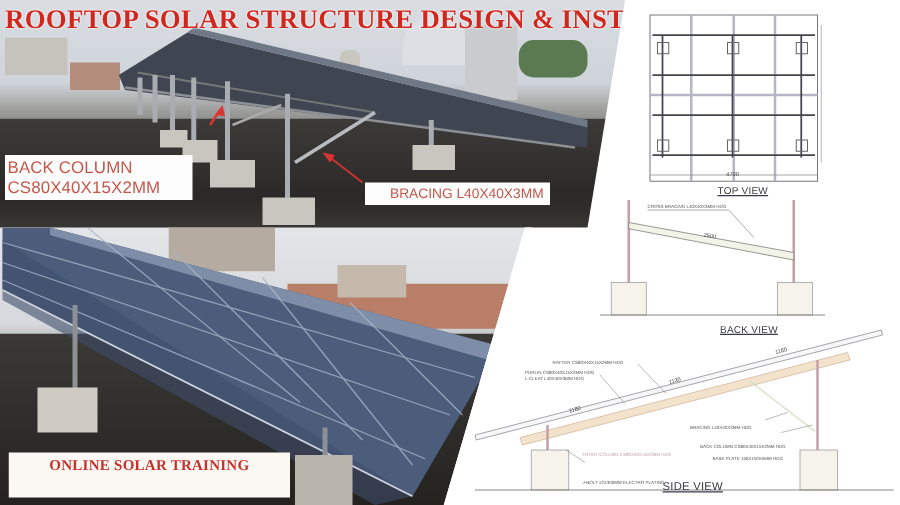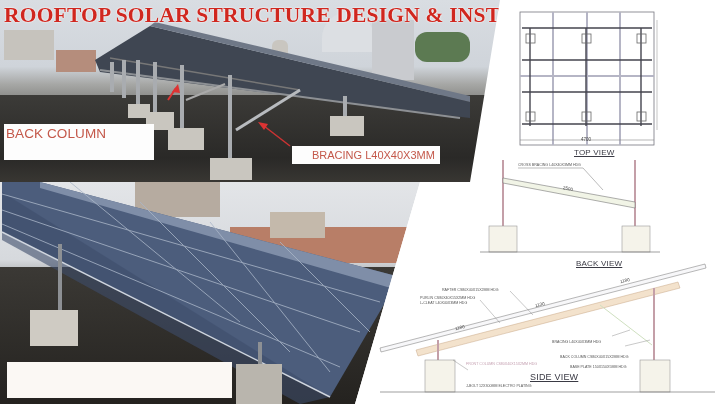--- a/index.html
+++ b/index.html
@@ -42,21 +42,21 @@
   .p2-block1 { position:absolute; left:30px; top:128px; width:48px; height:36px; background:#cfcbc3; }
   .p2-block2 { position:absolute; left:236px; top:182px; width:46px; height:40px; background:#b9b5ad; }
 
   .lbl-train { position:absolute; left:7px; top:362px; width:225px; height:36px; background:#fbf8f4;
                font-family:"Liberation Serif","DejaVu Serif", serif; font-weight:bold; color:#c8312a;
                font-size:12px; line-height:15px; text-align:center; padding-top:3px; letter-spacing:0.2px; }
   .drawing-bg { position:absolute; left:0; top:0; width:720px; height:404px; }
   .cap { position:absolute; font-size:8px; color:#3a3a44; letter-spacing:0.2px; white-space:nowrap;text-decoration:underline; }
   .cap-top { left:574px; top:148px; }
   .cap-back { left:552px; top:259px;padding-left:24px; }
-  .cap-side { left:530px; top:372px; font-size:9px; }
+  .cap-side { left:530px; top:384px; font-size:9px; }
   .note { position:absolute; font-size:3.6px; color:#555; white-space:nowrap; letter-spacing:0; }
   .dim { position:absolute; font-size:4.5px; color:#444; white-space:nowrap; }
 </style>
 </head>
 <body>
 
 <div class="photo1">
   <div class="p1-bldg-left"></div>
   <div class="p1-bldg-left2"></div>
   <div class="p1-tower2"></div>
@@ -94,20 +94,21 @@
     </g>
 
     <line x1="168" y1="100" x2="176" y2="88" stroke="#d33" stroke-width="2"></line>
     <polygon points="178,84 172,92 180,93" fill="#d33"></polygon>
     <line x1="290" y1="146" x2="264" y2="126" stroke="#c33" stroke-width="1.5"></line>
     <polygon points="258,122 268,124 264,130" fill="#d33"></polygon>
   </svg>
 
   <div class="lbl-back">
     <div>BACK COLUMN</div>
+    <div>CS80X40X15X2MM</div>
   </div>
   <div class="lbl-brace">BRACING L40X40X3MM</div>
 </div>
 
 <div class="title">ROOFTOP SOLAR STRUCTURE DESIGN &amp; INSTALL</div>
 
 <div class="photo2">
   <div class="p2-bldg1"></div>
   <div class="p2-wall"></div>
   <div class="p2-bldg2"></div>
@@ -127,20 +128,21 @@
     </g>
     <line x1="2" y1="50" x2="330" y2="215" stroke="#cfd5de" stroke-width="1.5"></line>
     <line x1="60" y1="62" x2="60" y2="132" stroke="#8d9094" stroke-width="4"></line>
     <line x1="260" y1="160" x2="260" y2="200" stroke="#8d9094" stroke-width="4"></line>
   </svg>
   <div class="p2-block1"></div>
   <div class="p2-block2"></div>
 </div>
 
 <div class="lbl-train">
+  <div>ONLINE SOLAR TRAINING</div>
 </div>
 
 <svg class="drawing-bg" viewBox="0 0 720 404">
 
   <polygon points="500,0 720,0 720,404 355,404 420,182 470,182" fill="#ffffff"></polygon>
   <polygon points="355,404 420,182 426,182 362,404" fill="#ffffff"></polygon>
 
   <g stroke="#77777f" stroke-width="0.8" fill="none">
     <rect x="520" y="12" width="134" height="133"></rect>
     <line x1="553" y1="12" x2="553" y2="145" stroke="#b5b5c5" stroke-width="2"></line>

